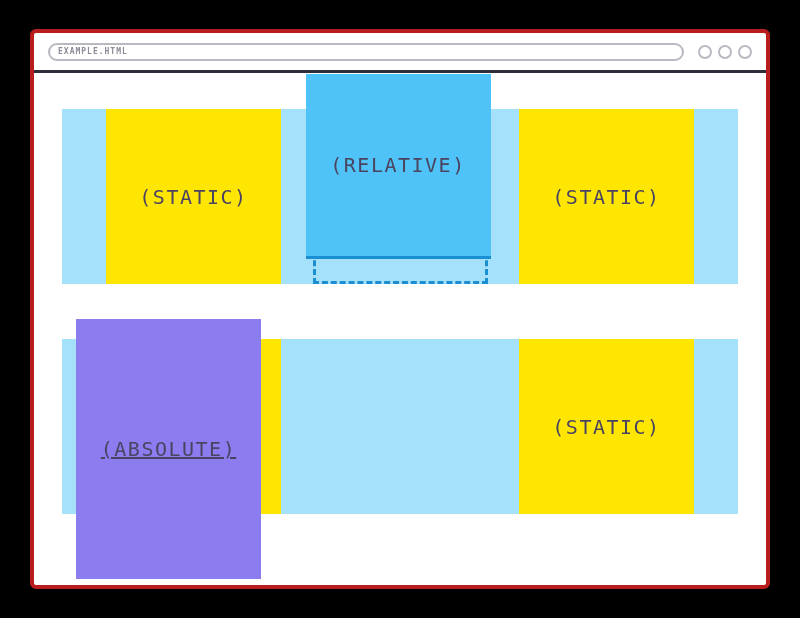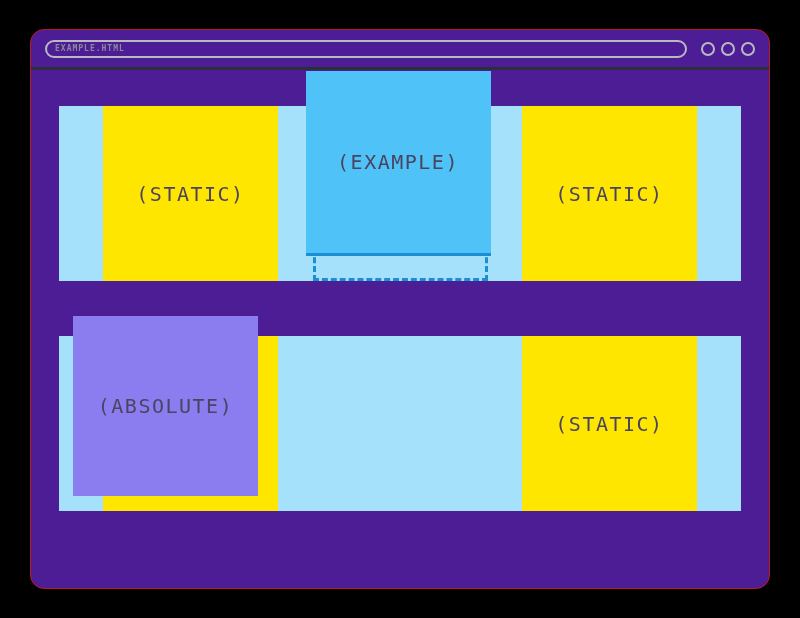--- a/index.html
+++ b/index.html
@@ -8,23 +8,23 @@
     width: 800px;
     height: 618px;
     font-family: "Consolas", "Menlo", monospace;
     display: flex;
     align-items: center;
     justify-content: center;
   }
   .window {
     width: 740px;
     height: 560px;
-    background: #4c1d95;
-    border: 1px solid #b91c1c;
-    border-radius: 14px;
+    background: #ffffff;
+    border: 4px solid #b91c1c;
+    border-radius: 6px;
     position: relative;
     box-shadow: 6px 6px 0 rgba(0,0,0,0.5);
     overflow: hidden;
   }
   .titlebar {
     height: 40px;
     border-bottom: 3px solid #2e2e3a;
     display: flex;
     align-items: center;
     padding: 0 14px;
@@ -90,29 +90,30 @@
     display: flex;
     align-items: center;
     justify-content: center;
   }
   .absolute-box {
     background: #8b7cf0;
     position: absolute;
     left: -30px;
     top: -20px;
     width: 185px;
-    height: 180px;
+    height: 260px;
     display: flex;
     align-items: center;
     justify-content: center;
     color: #4a4460;
     font-size: 20px;
     letter-spacing: 1.5px;
     font-weight: 500;
     z-index: 5;
+    text-decoration: underline;
   }
   .spacer { background: transparent; }
 </style>
 </head>
 <body>
 
 <div class="window">
   <div class="titlebar">
     <div class="address">EXAMPLE.HTML</div>
     <div class="dots">
@@ -122,21 +123,21 @@
     </div>
   </div>
   <div class="content">
 
     <div class="row">
       <div class="box static">
         <span>(STATIC)</span>
       </div>
       <div class="box rel-ghost">
         <div class="relative-box">
-          <span>(EXAMPLE)</span>
+          <span>(RELATIVE)</span>
         </div>
       </div>
       <div class="box static">
         <span>(STATIC)</span>
       </div>
     </div>
 
     <div class="row">
       <div class="box static">
         <div class="absolute-box">

